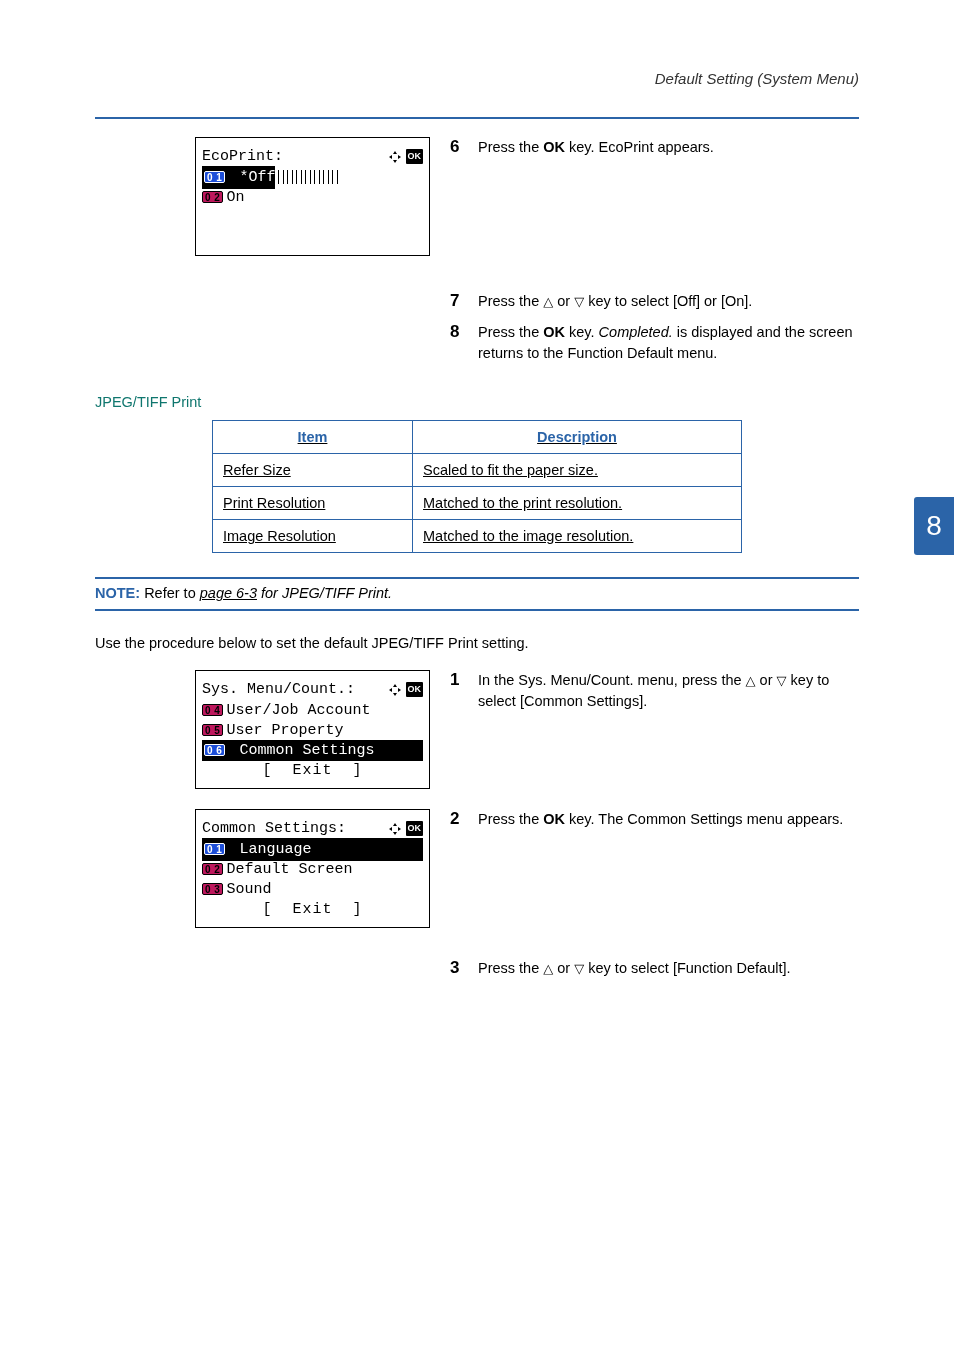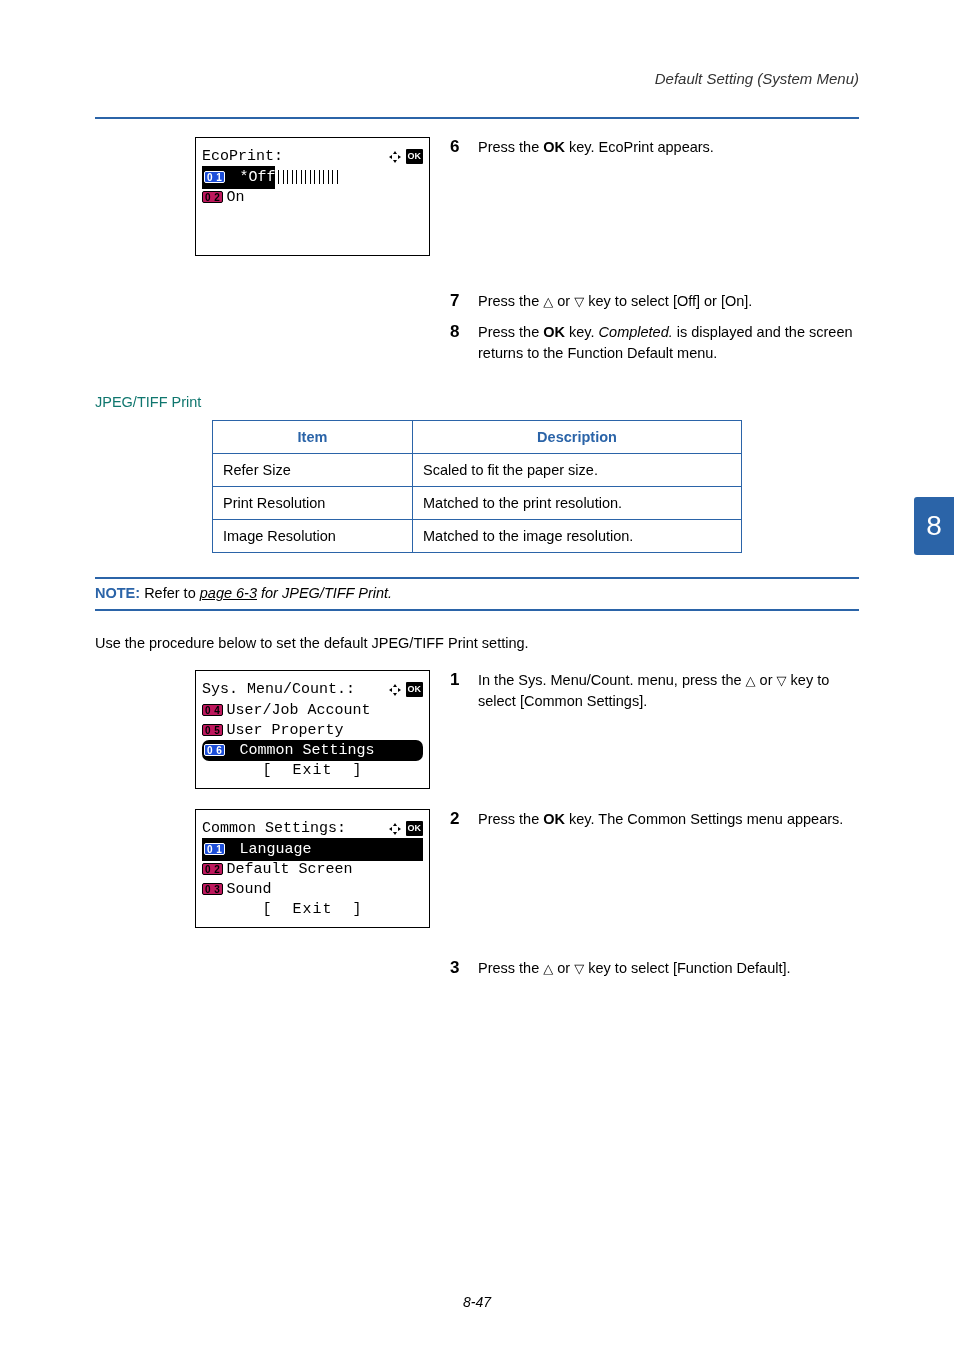--- a/index.html
+++ b/index.html
@@ -4,34 +4,34 @@
 <style>
   * { box-sizing: border-box; margin: 0; padding: 0; }
   html, body { width: 954px; height: 1350px; background: #fff; font-family: Arial, Helvetica, sans-serif; color: #000; }
   .page { width: 954px; height: 1350px; position: relative; padding: 70px 95px 40px 95px; }
   .header-line { border-top: 2px solid #2b64a8; margin-bottom: 6px; }
   .header-text { text-align: right; font-style: italic; color: #333; font-size: 15px; margin-bottom: 30px; }
   .row { display: flex; align-items: flex-start; }
   .lcd-box { border: 1px solid #000; width: 235px; padding: 8px 6px 8px 6px; font-family: "Courier New", monospace; font-size: 15px; line-height: 1.4; }
   .lcd-line { white-space: pre; display: flex; align-items: center; height: 20px; }
   .lcd-title-row { display: flex; justify-content: space-between; align-items: center; }
-  .inv { background: #000; color: #fff; display: inline-block; padding: 0 2px; border-radius: 7px; }
+  .inv { background: #000; color: #fff; display: inline-block; padding: 0 2px; }
   .num-badge { display: inline-block; border: 1.2px solid #000; border-radius: 2px; font-size: 10px; padding: 0 2px; line-height: 12px; margin-right: 3px; height: 12px; vertical-align: 1px; background: #be185d; color: #000; font-family: Arial, sans-serif; font-weight: bold; letter-spacing: 0.5px; }
   .num-badge-inv { display: inline-block; border: 1.2px solid #fff; border-radius: 2px; font-size: 10px; padding: 0 2px; line-height: 12px; margin-right: 14px; height: 12px; vertical-align: 1px; background: #1d4ed8; color: #fff; font-family: Arial, sans-serif; font-weight: bold; letter-spacing: 0.5px; }
   .nav-ok { display: inline-flex; align-items: center; gap: 4px; }
   .nav-ok svg { width: 14px; height: 14px; }
   .ok-badge { background: #000; color: #fff; font-size: 9px; font-weight: bold; padding: 1px 2px; border-radius: 1px; font-family: Arial, sans-serif; }
   .step-block { flex: 1; padding-left: 55px; }
   .step { display: flex; align-items: flex-start; margin-bottom: 10px; }
   .step .num { font-weight: bold; font-size: 17px; width: 28px; flex-shrink: 0; }
   .step .txt { font-size: 14.5px; line-height: 1.45; }
   .tri { font-family: Arial; font-size: 13px; }
   .section-h { color: #0f766e; font-weight: normal; font-size: 14.5px; margin-top: 20px; margin-bottom: 10px; }
   .body-p { font-size: 14.5px; line-height: 1.45; margin-bottom: 16px; }
-  table.desc { border-collapse: collapse; margin: 0 auto 24px auto; width: 530px; }
+  table.desc { border-collapse: collapse; margin: 0 auto 24px auto; width: 530px; text-decoration: underline; }
   table.desc th { color: #2b64a8; border: 1.5px solid #2b64a8; padding: 8px 10px; font-size: 14.5px; font-weight: bold; }
   table.desc td { border: 1px solid #2b64a8; padding: 8px 10px; font-size: 14.5px; }
   table.desc th:first-child, table.desc td:first-child { border-left: 1.5px solid #2b64a8; }
   table.desc th:last-child, table.desc td:last-child { border-right: 1.5px solid #2b64a8; }
   table.desc tr:last-child td { border-bottom: 1.5px solid #2b64a8; }
   .side-tab { position: absolute; right: 0; top: 497px; width: 40px; height: 58px; background: #2b64a8; color: #fff; font-size: 28px; display: flex; align-items: center; justify-content: center; border-radius: 3px 0 0 3px; }
   .note-rule { border-top: 2px solid #2b64a8; margin: 0 0 6px 0; }
   .note-rule-bottom { border-top: 2px solid #2b64a8; margin: 8px 0 22px 0; }
   .note-line { font-size: 14.5px; }
   .note-label { color: #2b64a8; font-weight: bold; }
@@ -195,14 +195,13 @@
       <div class="step">
         <div class="num">3</div>
         <div class="txt">
           <span>Press the </span><span class="tri">△</span><span> or </span><span class="tri">▽</span><span> key to select [Function Default].</span>
         </div>
       </div>
     </div>
   </div>
 
   <div class="side-tab">8</div>
-  <div class="footer">8-47</div>
 </div>
 
 </body></html>

